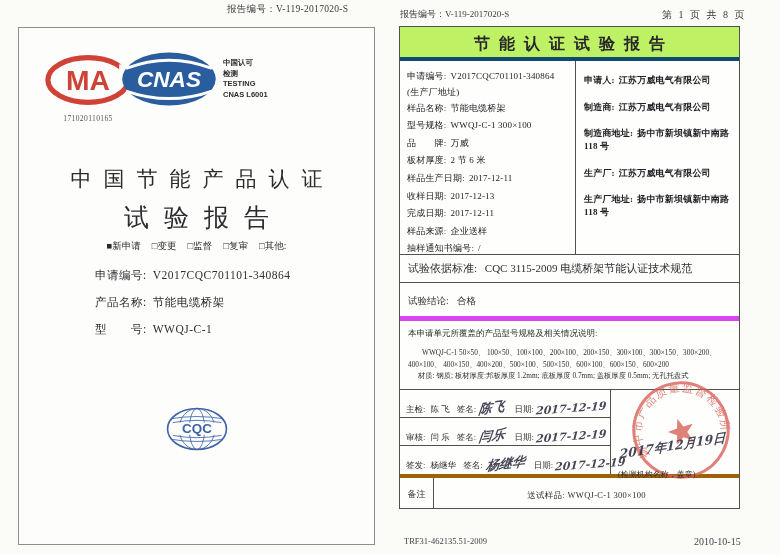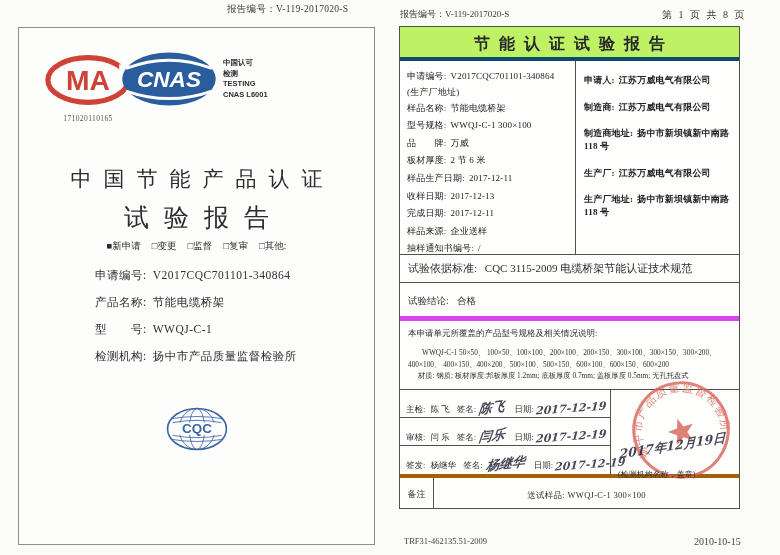--- a/index.html
+++ b/index.html
@@ -136,23 +136,20 @@
   <div class="lp-fields">
     <div class="lp-field">
       <span>申请编号:</span><span class="v">V2017CQC701101-340864</span>
     </div>
     <div class="lp-field">
       <span>产品名称:</span><span class="v">节能电缆桥架</span>
     </div>
     <div class="lp-field">
       <span>型　　号:</span><span class="v">WWQJ-C-1</span>
     </div>
-    <div class="lp-field">
-      <span>检测机构:</span><span class="v">扬中市产品质量监督检验所</span>
-    </div>
   </div>
 
   <div class="cqc-wrap">
     <svg width="64" height="46" viewBox="0 0 100 70">
       <ellipse cx="50" cy="35" rx="46" ry="32" fill="none" stroke="#3c63a8" stroke-width="2.5"></ellipse>
       <ellipse cx="50" cy="35" rx="28" ry="32" fill="none" stroke="#3c63a8" stroke-width="1.3"></ellipse>
       <ellipse cx="50" cy="35" rx="12" ry="32" fill="none" stroke="#3c63a8" stroke-width="1.3"></ellipse>
       <path d="M 9 19 Q 50 12 91 19" fill="none" stroke="#3c63a8" stroke-width="1.3"></path>
       <path d="M 9 51 Q 50 58 91 51" fill="none" stroke="#3c63a8" stroke-width="1.3"></path>
       <rect x="10" y="25" width="80" height="19" fill="#fdfdfb"></rect>

